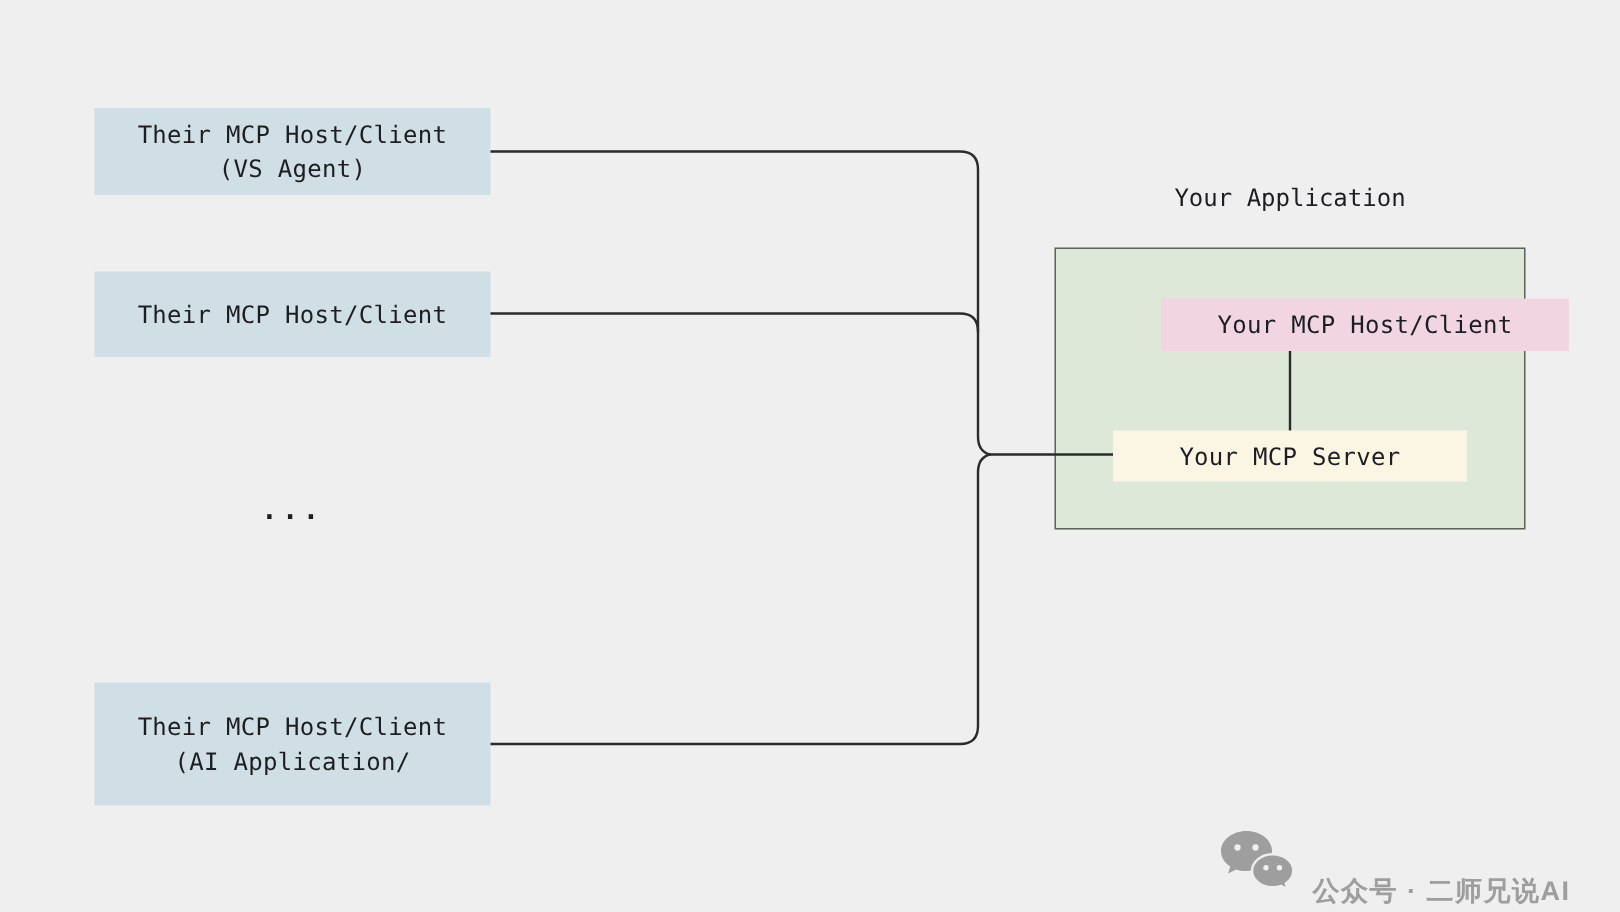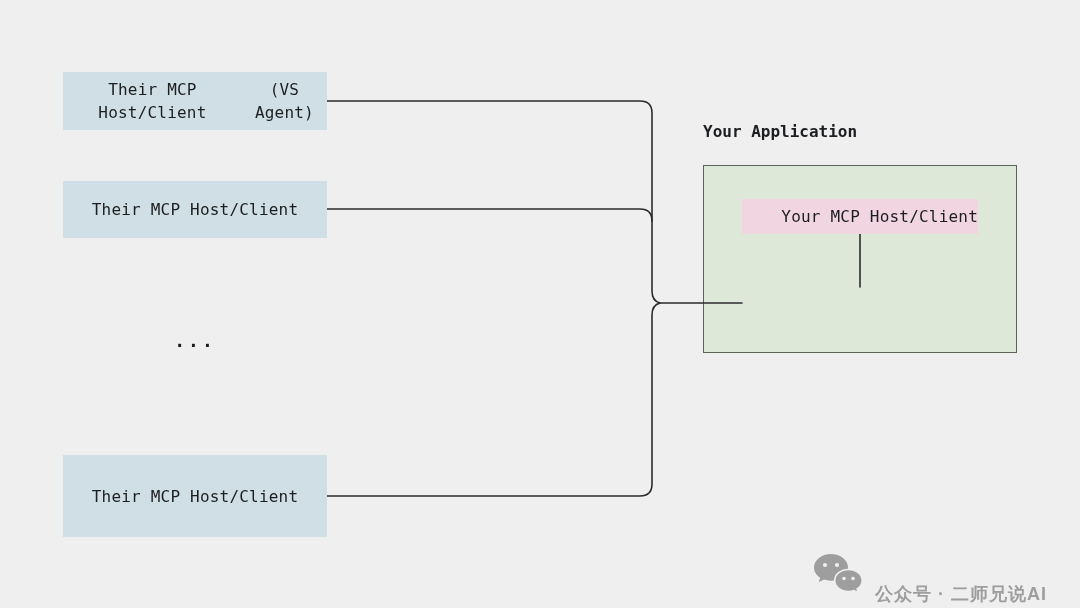--- a/index.html
+++ b/index.html
@@ -10,21 +10,21 @@
     position: relative;
     width: 1080px;
     height: 608px;
     background: var(--bg, #efefef);
     font-family: "DejaVu Sans Mono", "Liberation Mono", monospace;
     overflow: hidden;
   }
   .node {
     position: absolute;
     display: flex;
-    flex-direction: row;
+    flex-direction: column;
     align-items: center;
     justify-content: center;
     text-align: center;
     color: var(--text, #1c1e21);
     font-size: 16px;
     font-weight: 500;
     line-height: 23px;
     letter-spacing: 0.2px;
     z-index: 3;
   }
@@ -45,42 +45,42 @@
     font-size: 18px;
     font-weight: 700;
     letter-spacing: 3px;
     color: var(--text, #1c1e21);
   }
   #app-title {
     position: absolute;
     left: 703px;
     top: 122px;
     width: 314px;
+    text-align: center;
     font-size: 16px;
-    font-weight: 700;
+    font-weight: 400;
     color: var(--text, #1c1e21);
   }
   #app-container {
     position: absolute;
     left: 703px;
     top: 165px;
     width: 314px;
     height: 188px;
     box-sizing: border-box;
     background: var(--green_fill, #dde8d8);
     border: 1.6px solid var(--green_border, #5c6457);
     z-index: 1;
   }
   #host-client-box {
-    left: 742px;
+    left: 774px;
     top: 199px;
-    width: 236px;
+    width: 272px;
     height: 35px;
     background: var(--pink_fill, #f1d6e2);
-    justify-content: flex-end;
   }
   #server-box {
     left: 742px;
     top: 287px;
     width: 236px;
     height: 34px;
     background: var(--cream_fill, #fbf5e4);
   }
   #connector-svg {
     position: absolute;
@@ -125,29 +125,33 @@
   </div>
 
   <div id="left-box-2" class="node left-box">
     <div>Their MCP Host/Client</div>
   </div>
 
   <div id="ellipsis">...</div>
 
   <div id="left-box-3" class="node left-box">
     <div>Their MCP Host/Client</div>
+    <div>(AI Application/</div>
   </div>
 
   <div id="app-title">Your Application</div>
   <div id="app-container"></div>
 
   <div id="host-client-box" class="node">
     <div>Your MCP Host/Client</div>
   </div>
 
+  <div id="server-box" class="node">
+    <div>Your MCP Server</div>
+  </div>
 
   <svg id="connector-svg" width="1080" height="608" viewBox="0 0 1080 608">
     <path d="M 327 101 H 640 Q 652 101 652 113 V 291 Q 652 301 660 303 H 742"></path>
     <path d="M 327 209 H 640 Q 652 209 652 221"></path>
     <path d="M 327 496 H 640 Q 652 496 652 484 V 315 Q 652 305 660 303"></path>
     <line x1="860" y1="234" x2="860" y2="287"></line>
   </svg>
 
   <div id="watermark">
     <svg width="50" height="44" viewBox="0 0 50 44">

